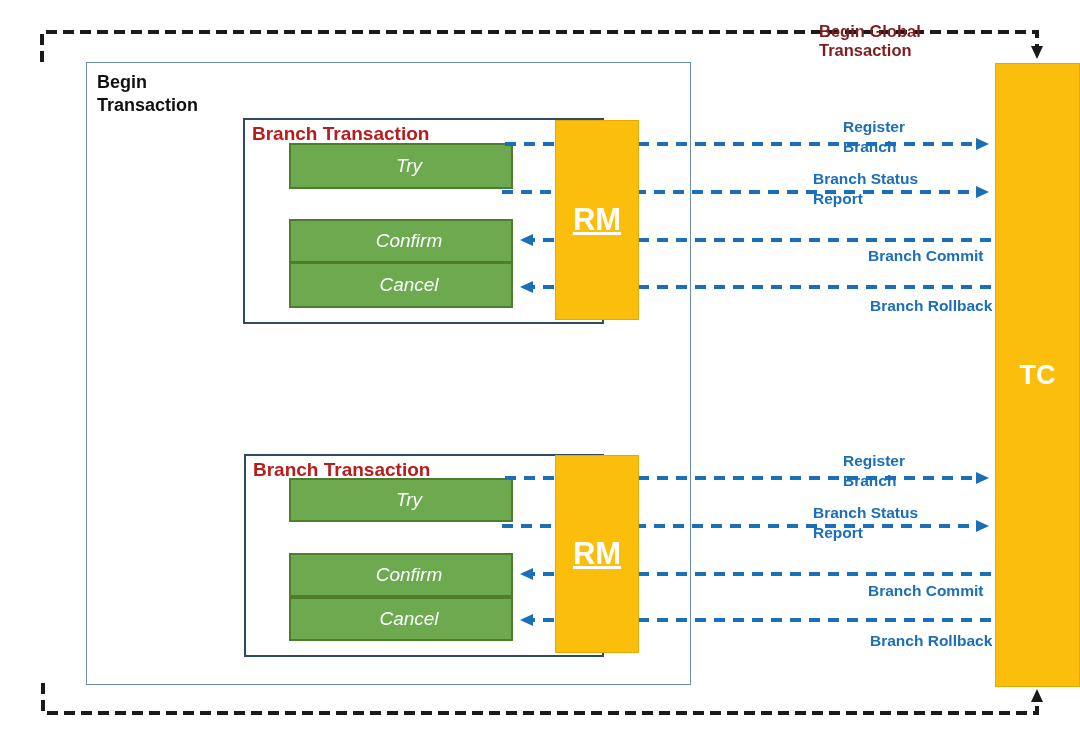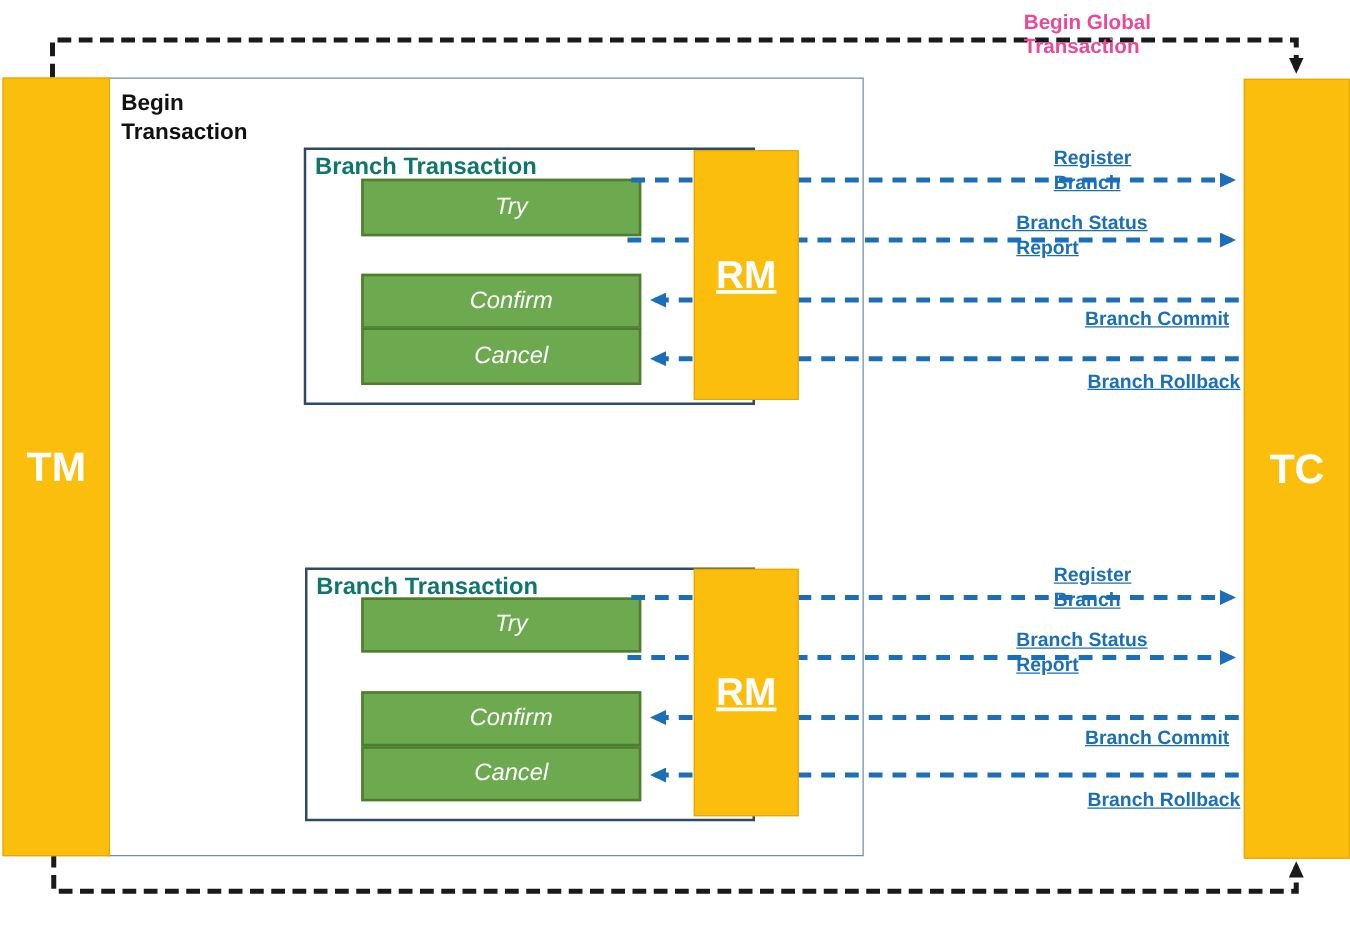--- a/index.html
+++ b/index.html
@@ -9,61 +9,61 @@
   }
   .abs{position:absolute;}
   svg.connectors{position:absolute;left:0;top:0;width:1080px;height:750px;z-index:3;}
 
   .actor{
     position:absolute;background:#FCBE0D;border:1px solid #E8A800;
     display:flex;align-items:center;justify-content:center;
     color:#ffffff;font-weight:bold;z-index:4;
   }
   .tm{left:2px;top:62px;width:84px;height:621px;font-size:33px;}
-  .tc{left:995px;top:63px;width:83px;height:622px;font-size:33px;}
+  .tc{left:995px;top:63px;width:83px;height:622px;font-size:27px;}
   .rm{background:#FCBE0D;border:1px solid #E8A800;position:absolute;
       display:flex;align-items:center;justify-content:center;
       color:#fff;font-weight:bold;font-size:31px;z-index:4;text-decoration:underline;}
   .rm1{left:555px;top:120px;width:82px;height:198px;}
   .rm2{left:555px;top:455px;width:82px;height:196px;}
 
   .global-box{left:86px;top:62px;width:603px;height:621px;border:1px solid #6C8EAD;z-index:1;}
   .global-title{left:97px;top:71px;font-size:18px;font-weight:bold;color:#111;line-height:23px;white-space:pre-line;z-index:5;}
 
   .branch-box{border:2px solid #2E4A66;background:transparent;z-index:2;}
   .branch1{left:243px;top:118px;width:357px;height:202px;}
   .branch2{left:244px;top:454px;width:356px;height:199px;}
-  .branch-title{position:absolute;left:7px;top:3px;font-size:19px;font-weight:bold;color:#0f766e;white-space:nowrap;}
+  .branch-title{position:absolute;left:7px;top:3px;font-size:19px;font-weight:bold;color:#b91c1c;white-space:nowrap;}
 
   .step{
     position:absolute;background:#6CA94F;border:2px solid #4E7D2E;box-sizing:border-box;
     display:flex;align-items:center;justify-content:center;
     color:#ffffff;font-style:italic;font-size:19px;z-index:2;padding-left:16px;
   }
   .try1{left:289px;top:143px;width:224px;height:46px;}
   .confirm1{left:289px;top:219px;width:224px;height:44px;}
   .cancel1{left:289px;top:262px;width:224px;height:46px;}
   .try2{left:289px;top:478px;width:224px;height:44px;}
   .confirm2{left:289px;top:553px;width:224px;height:44px;}
   .cancel2{left:289px;top:597px;width:224px;height:44px;}
 
   .msg{
     position:absolute;color:#1B6FB8;font-weight:bold;font-size:15.5px;line-height:19.5px;
-    white-space:pre-line;z-index:5;text-decoration:underline;
+    white-space:pre-line;z-index:5;
   }
   .m-reg1{left:843px;top:117px;}
   .m-sta1{left:813px;top:169px;}
   .m-com1{left:868px;top:246px;}
   .m-rol1{left:870px;top:296px;}
   .m-reg2{left:843px;top:451px;}
   .m-sta2{left:813px;top:503px;}
   .m-com2{left:868px;top:581px;}
   .m-rol2{left:870px;top:631px;}
 
-  .flow-label{position:absolute;color:#ec4899;font-weight:bold;z-index:5;white-space:pre-line;}
+  .flow-label{position:absolute;color:#7f1d1d;font-weight:bold;z-index:5;white-space:pre-line;margin-top:13px;}
   .begin-label{left:819px;top:9px;font-size:16.5px;line-height:18.5px;}
   .end-label{left:802px;top:721px;font-size:17px;}
 </style>
 </head>
 <body>
 
 <div class="canvas">
 
   <svg class="connectors" viewBox="0 0 1080 750" xmlns="http://www.w3.org/2000/svg">
     <defs>
@@ -103,21 +103,20 @@
   <div class="rm rm1">RM</div>
 
   <div class="abs branch-box branch2">
     <div class="branch-title">Branch Transaction</div>
   </div>
   <div class="step try2">Try</div>
   <div class="step confirm2">Confirm</div>
   <div class="step cancel2">Cancel</div>
   <div class="rm rm2">RM</div>
 
-  <div class="actor tm">TM</div>
   <div class="actor tc">TC</div>
 
   <div class="msg m-reg1">Register
 Branch</div>
   <div class="msg m-sta1">Branch Status
 Report</div>
   <div class="msg m-com1">Branch Commit</div>
   <div class="msg m-rol1">Branch Rollback</div>
 
   <div class="msg m-reg2">Register

